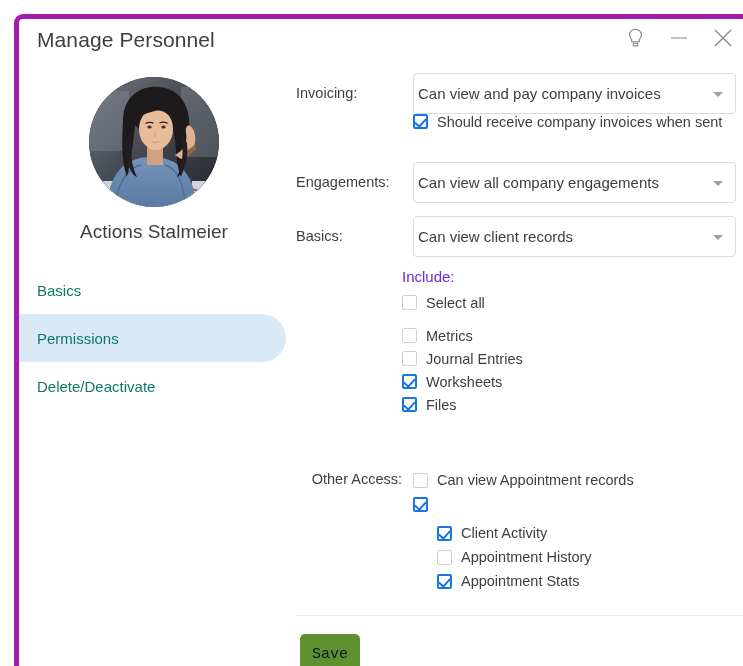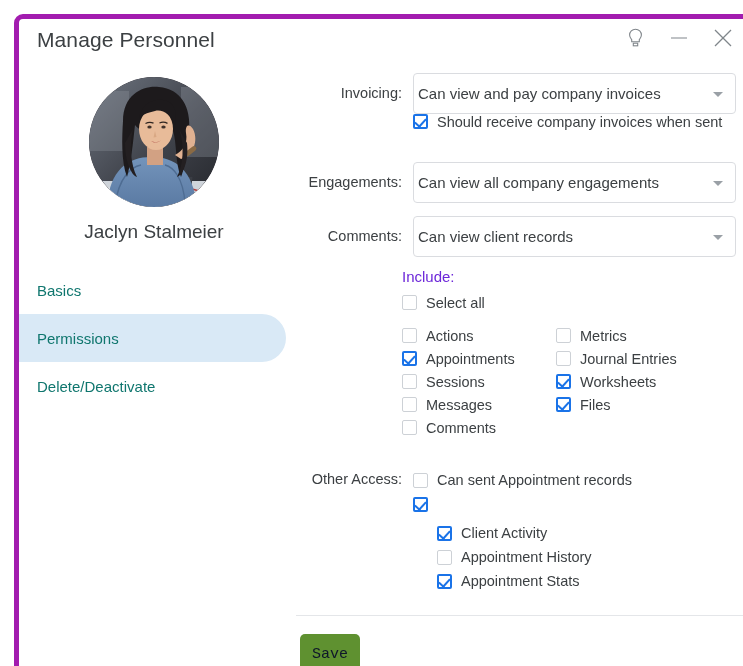--- a/index.html
+++ b/index.html
@@ -123,21 +123,21 @@
     height: 552px;
   }
 
   .field-row {
     position: absolute;
     display: flex;
     align-items: flex-start;
   }
   .field-label {
     width: 106px;
-    text-align: right;
+    text-align: left;
     font-size: 14.5px;
     color: #3c4043;
     line-height: 40px;
     white-space: nowrap;
   }
   .select {
     position: relative;
     margin-left: 11px;
     width: 323px;
     height: 41px;
@@ -351,21 +351,21 @@
 
           <path d="M92 82 C104 78 110 64 104 52 C100 46 96 48 97 56 C99 66 94 74 86 78 Z" fill="#e0b191"></path>
           <rect x="95" y="72" width="13" height="5" rx="2.5" fill="#8a6a44" transform="rotate(-38 101 74)"></rect>
 
           <path d="M44 52 C40 70 42 88 48 100 C42 98 36 84 36 66 Z" fill="#231f21"></path>
           <path d="M90 52 C96 70 94 88 88 100 C94 98 100 84 98 66 Z" fill="#231f21"></path>
         </g>
       </svg>
     </div>
 
-    <div class="person-name">Jaclyn Stalmeier</div>
+    <div class="person-name">Actions Stalmeier</div>
 
     <div class="nav">
       <div class="nav-item">
         <span>Basics</span>
       </div>
       <div class="nav-item active">
         <span>Permissions</span>
       </div>
       <div class="nav-item">
         <span>Delete/Deactivate</span>
@@ -390,58 +390,36 @@
 
     <div class="field-row" style="left:0; top:99px;">
       <div class="field-label">Engagements:</div>
       <div class="select">
         <span>Can view all company engagements</span>
         <span class="caret"></span>
       </div>
     </div>
 
     <div class="field-row" style="left:0; top:153px;">
-      <div class="field-label">Comments:</div>
+      <div class="field-label">Basics:</div>
       <div class="select">
         <span>Can view client records</span>
         <span class="caret"></span>
       </div>
     </div>
 
     <div class="include-block">
       <div class="section-label include-title">Include:</div>
 
       <div class="cbrow select-all">
         <span class="cb"></span>
         <span class="cb-label">Select all</span>
       </div>
 
       <div class="grid2">
-        <div class="grid-col left">
-          <div class="cbrow">
-            <span class="cb"></span>
-            <span class="cb-label">Actions</span>
-          </div>
-          <div class="cbrow">
-            <span class="cb checked"></span>
-            <span class="cb-label">Appointments</span>
-          </div>
-          <div class="cbrow">
-            <span class="cb"></span>
-            <span class="cb-label">Sessions</span>
-          </div>
-          <div class="cbrow">
-            <span class="cb"></span>
-            <span class="cb-label">Messages</span>
-          </div>
-          <div class="cbrow">
-            <span class="cb"></span>
-            <span class="cb-label">Comments</span>
-          </div>
-        </div>
 
         <div class="grid-col right">
           <div class="cbrow">
             <span class="cb"></span>
             <span class="cb-label">Metrics</span>
           </div>
           <div class="cbrow">
             <span class="cb"></span>
             <span class="cb-label">Journal Entries</span>
           </div>
@@ -456,21 +434,21 @@
         </div>
       </div>
     </div>
 
     <div class="other-block">
       <div class="other-label">Other Access:</div>
       <div class="other-items">
 
         <div class="cbrow">
           <span class="cb"></span>
-          <span class="cb-label">Can sent Appointment records</span>
+          <span class="cb-label">Can view Appointment records</span>
         </div>
 
         <div class="cbrow">
           <span class="cb checked"></span>
         </div>
 
         <div class="sub-items">
           <div class="cbrow">
             <span class="cb checked"></span>
             <span class="cb-label">Client Activity</span>

